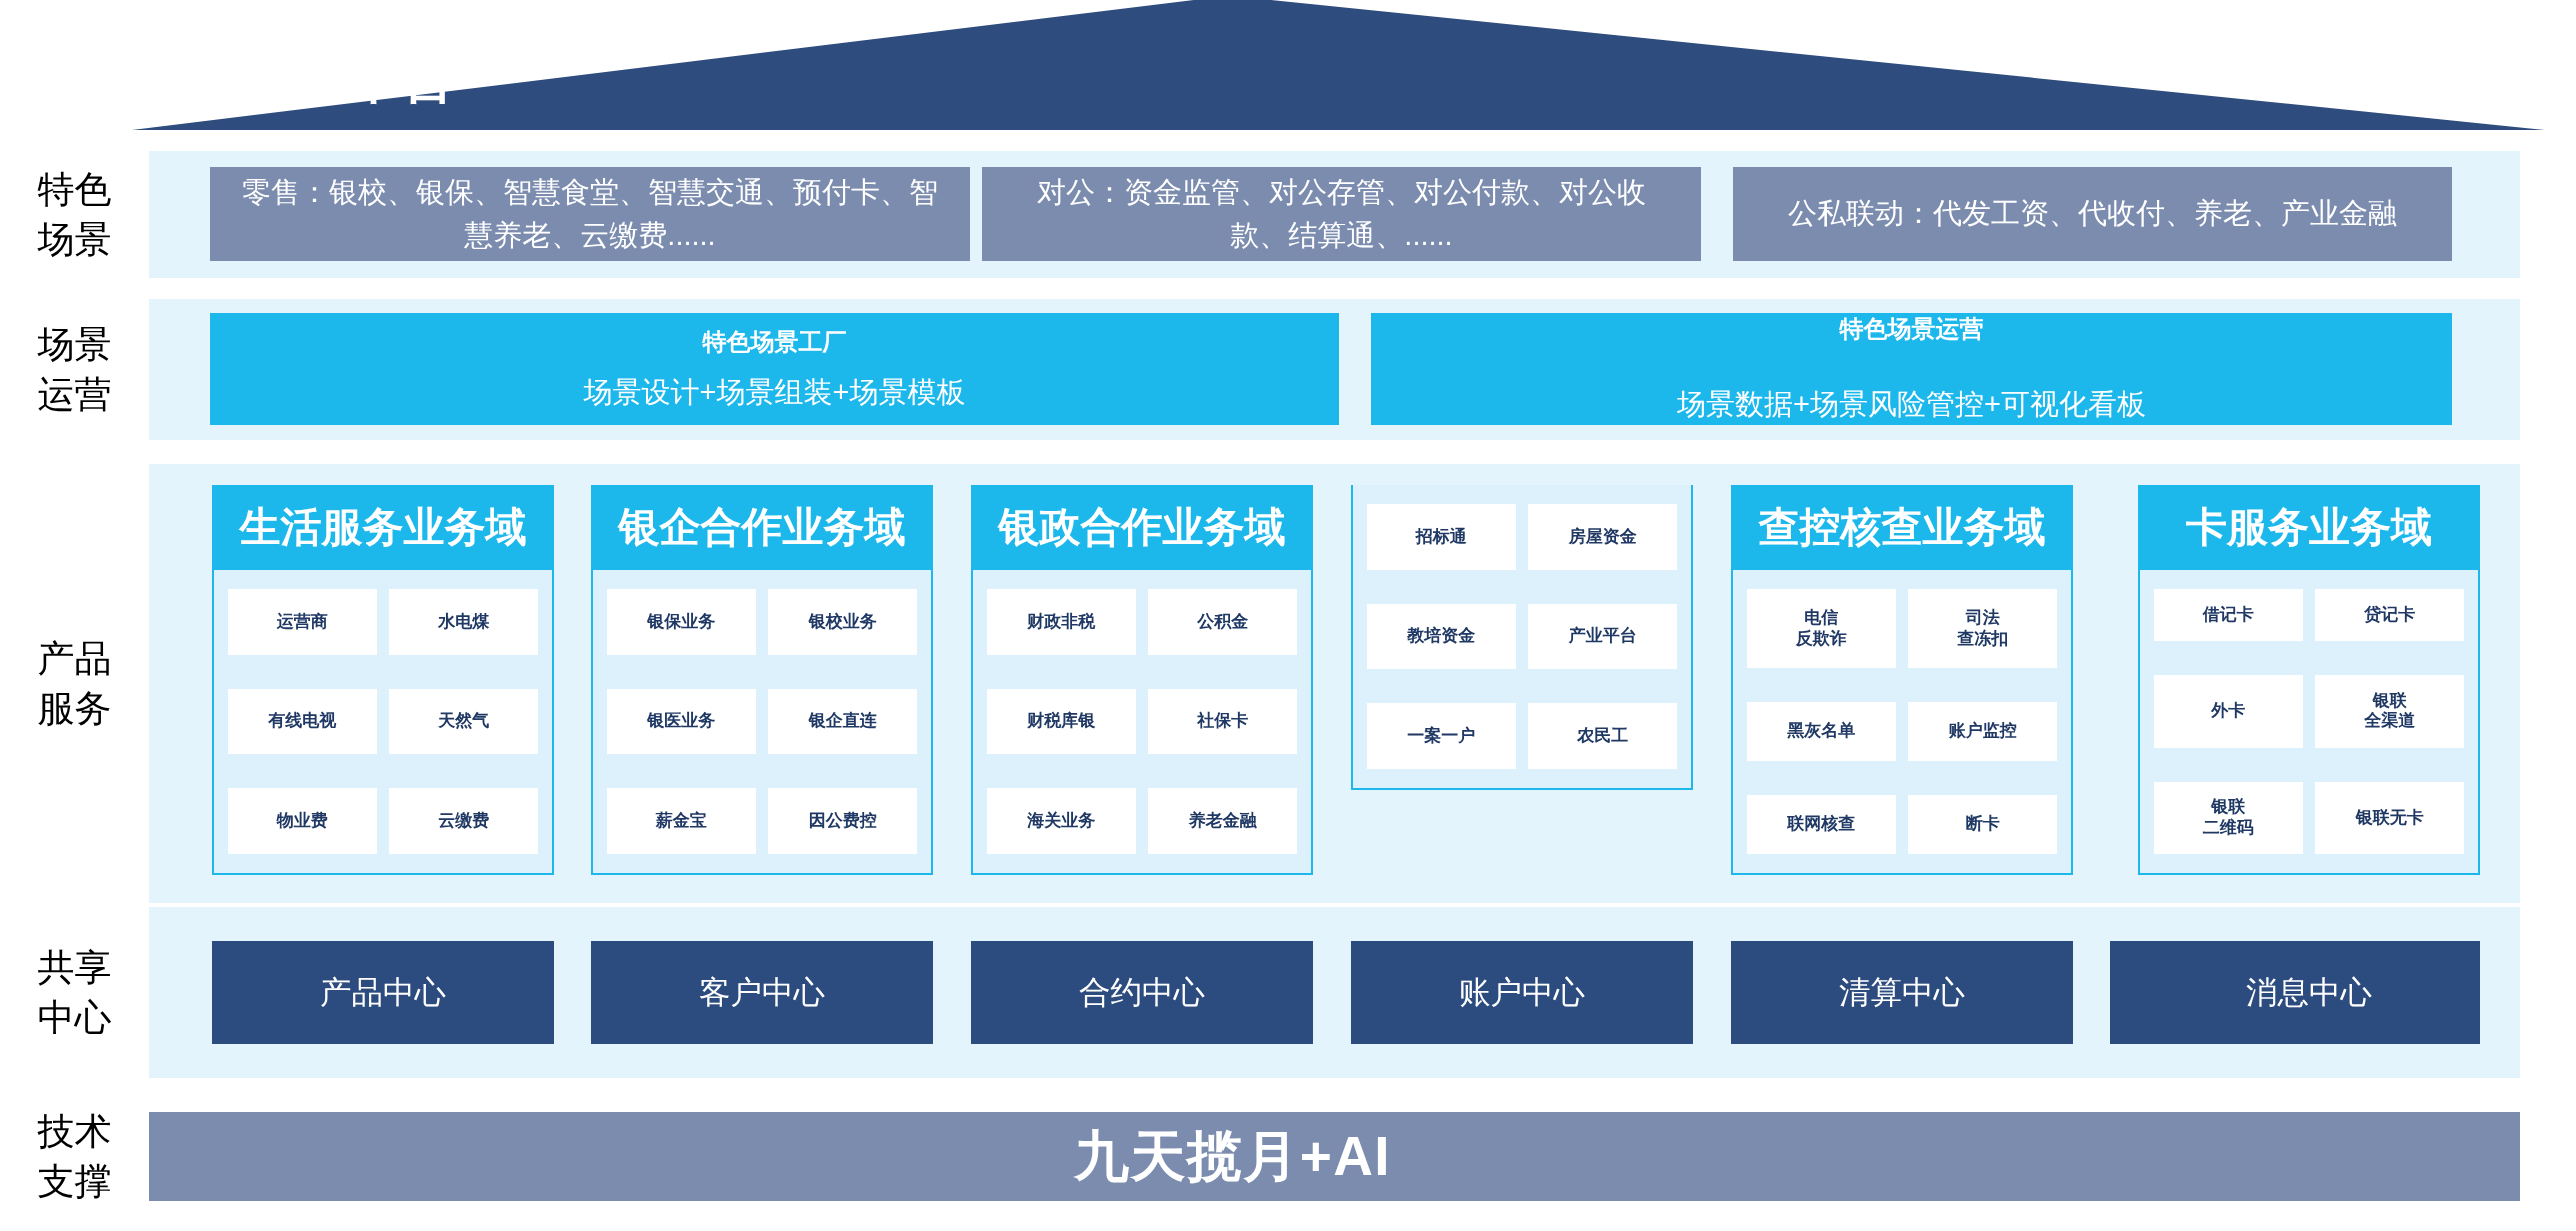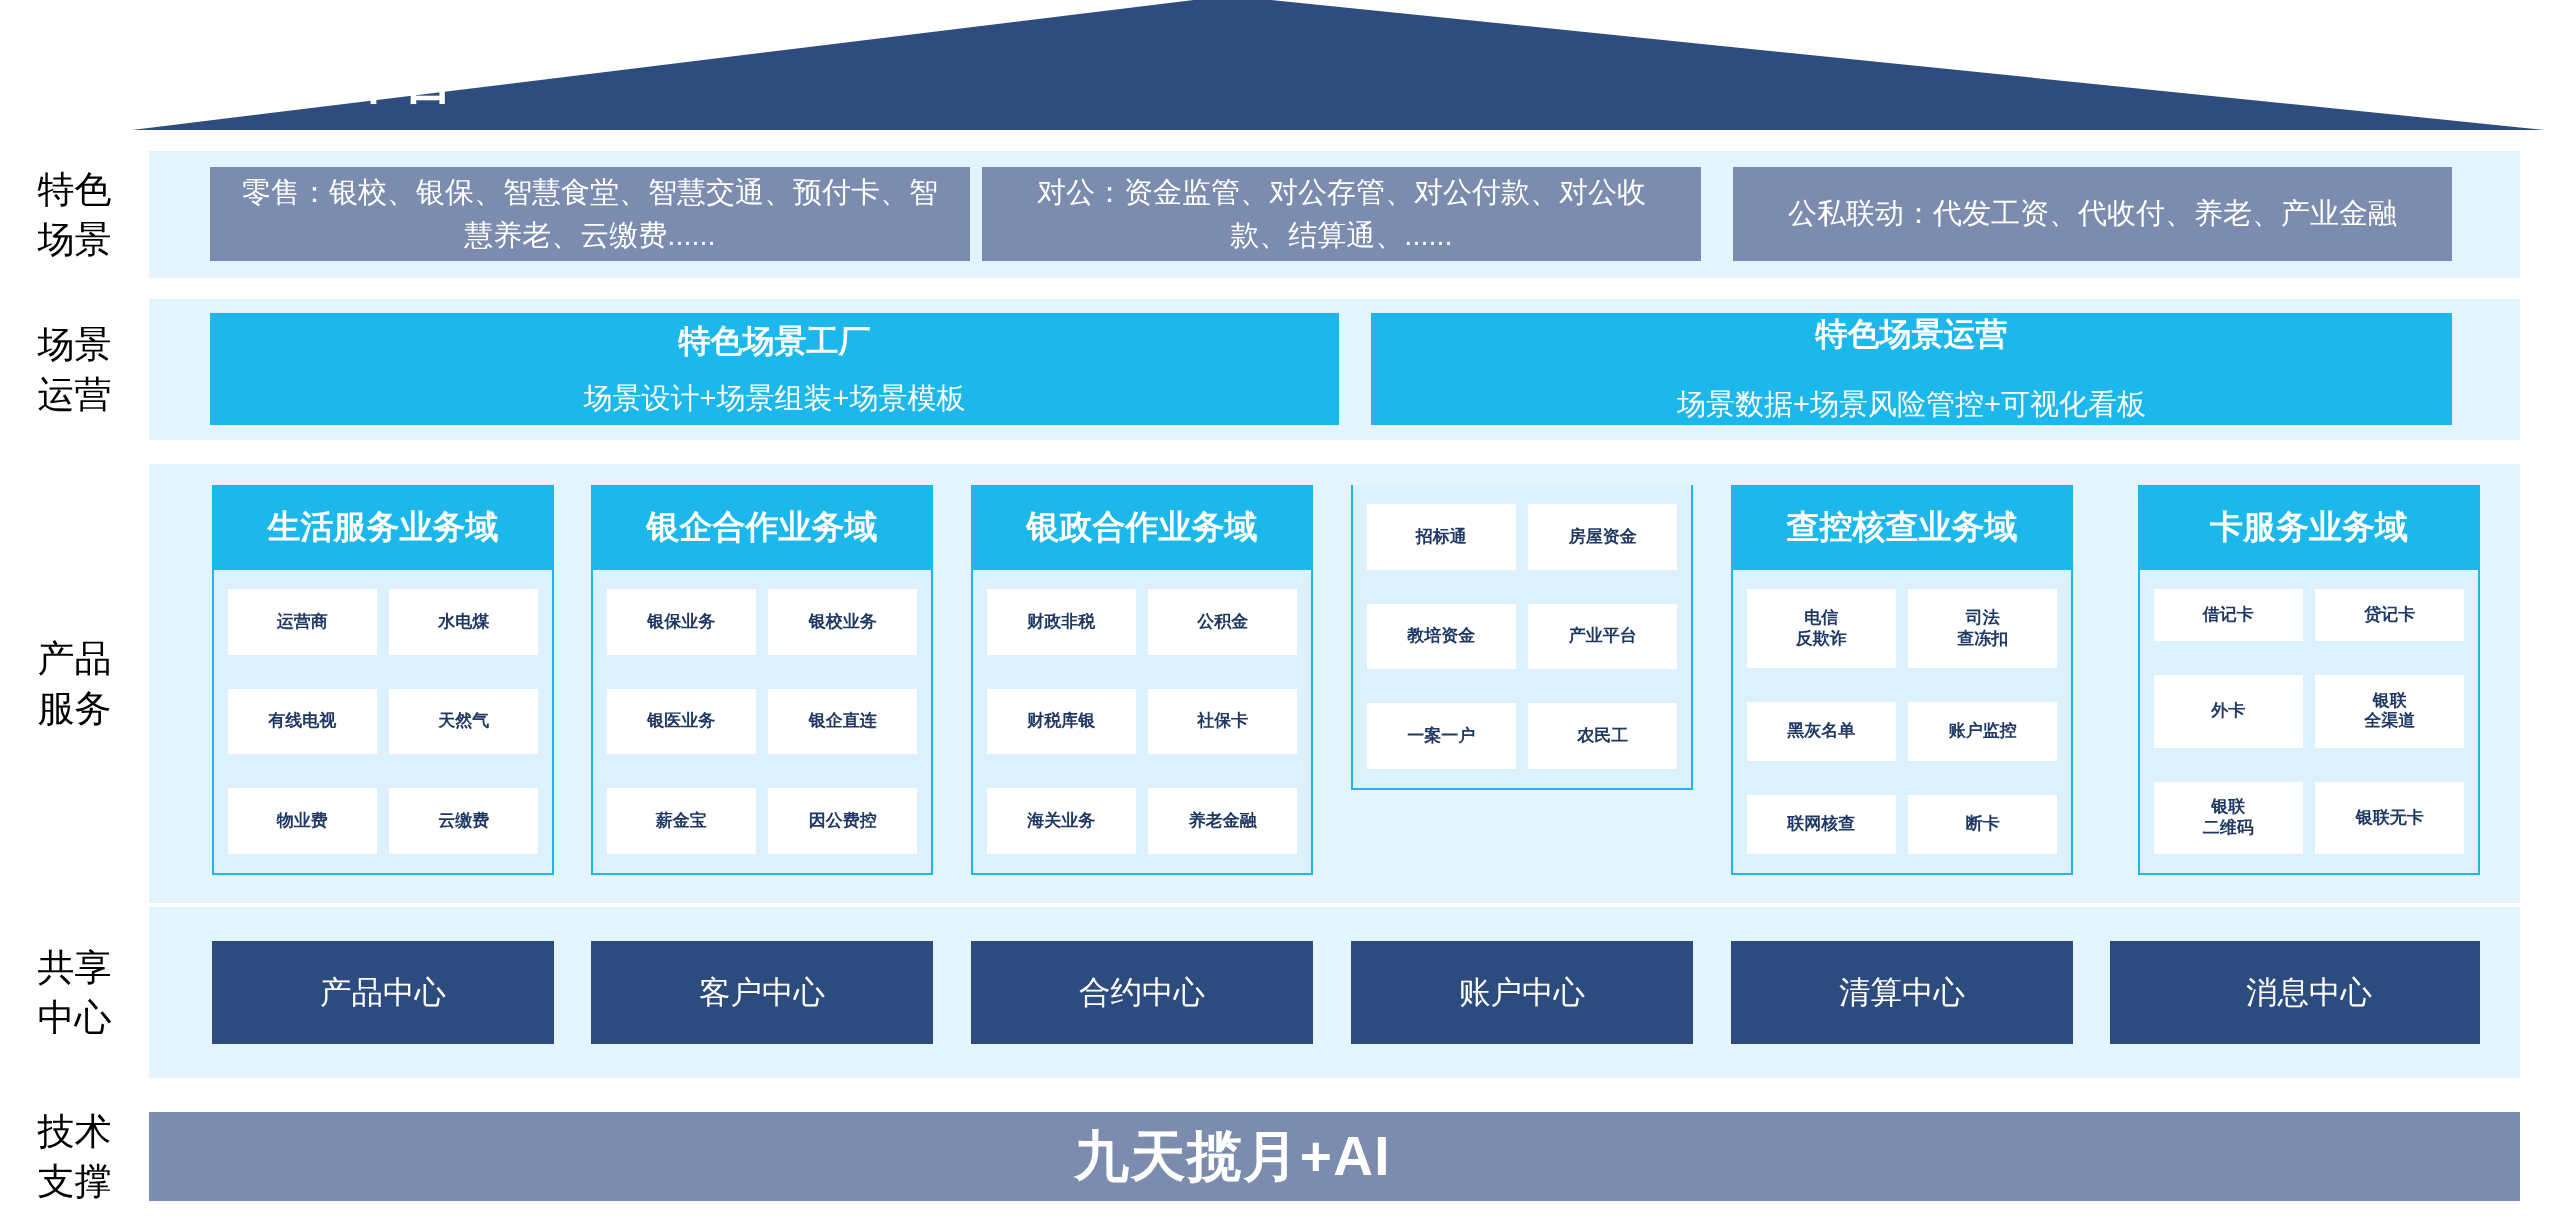--- a/index.html
+++ b/index.html
@@ -48,29 +48,29 @@
   .s2 { left:982px; width:719px; }
   .s3 { left:1733px; width:719px; }
   
   .op-box {
     position:absolute; top:313px; height:112px; background:#1CB8EC;
     color:#ffffff; display:flex; flex-direction:column;
     align-items:center; justify-content:center; gap:15px; text-align:center;
   }
   .o1 { left:210px;  width:1129px; }
   .o2 { left:1371px; width:1081px;justify-content:space-between; }
-  .op-title { font-size:32px; font-weight:bold; }
+  .op-title { font-size:24px; font-weight:bold; }
   .op-sub   { font-size:29px; }
   
   .pcol { position:absolute; top:485px; width:342px; }
   .gx1 { left:212px; }  .gx2 { left:591px; }  .gx3 { left:971px; }
   .gx4 { left:1351px; } .gx5 { left:1731px; } .gx6 { left:2110px;padding-left:28px; }
   .pcol-header {
     height:85px; background:#1CB8EC; color:#ffffff;
-    font-weight:bold; font-size:33px;
+    font-weight:bold; font-size:41px;
     display:flex; align-items:center; justify-content:center;
   }
   .pcol-body {
     height:305px; background:#DCF1FB;
     border:2.1px solid #1CB8EC; border-top:none; box-sizing:border-box;
     display:grid; grid-template-columns:1fr 1fr;
     column-gap:12.3px; row-gap:34px; padding:19px 13.7px;
   }
   .pcell {
     background:#ffffff; color:#1F3864; font-size:17px; font-weight:600;

